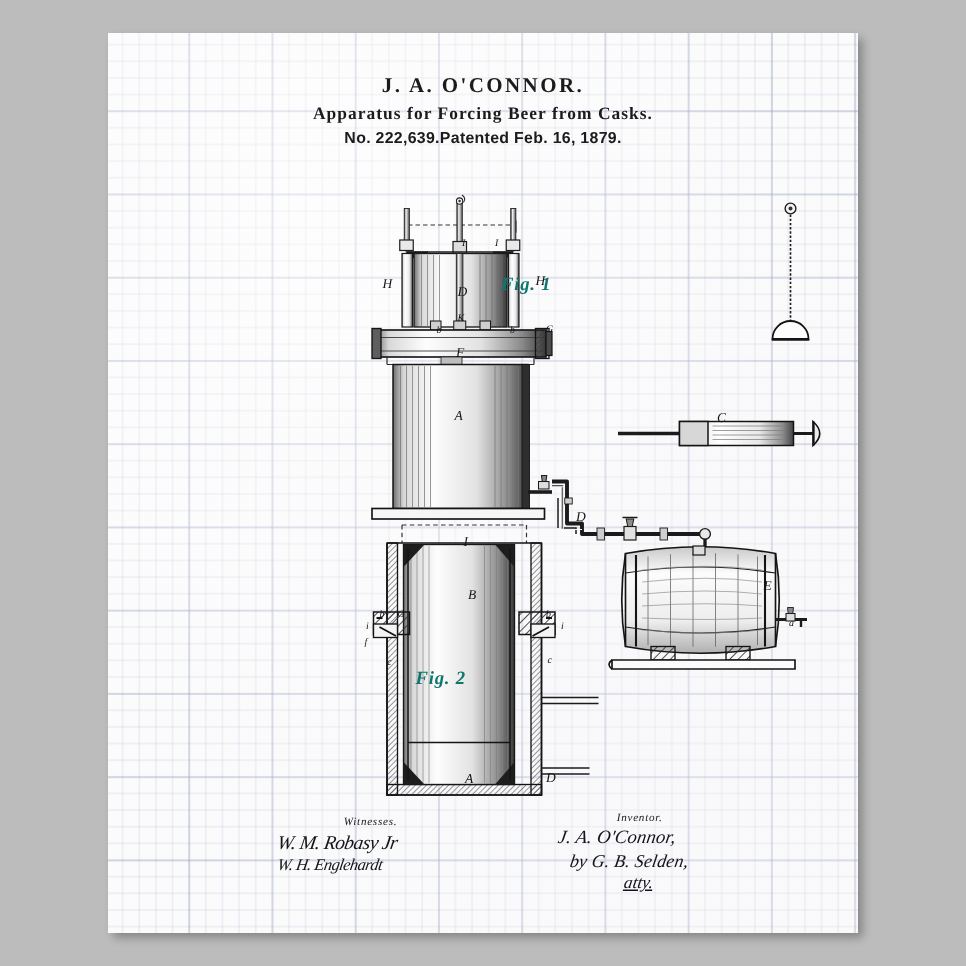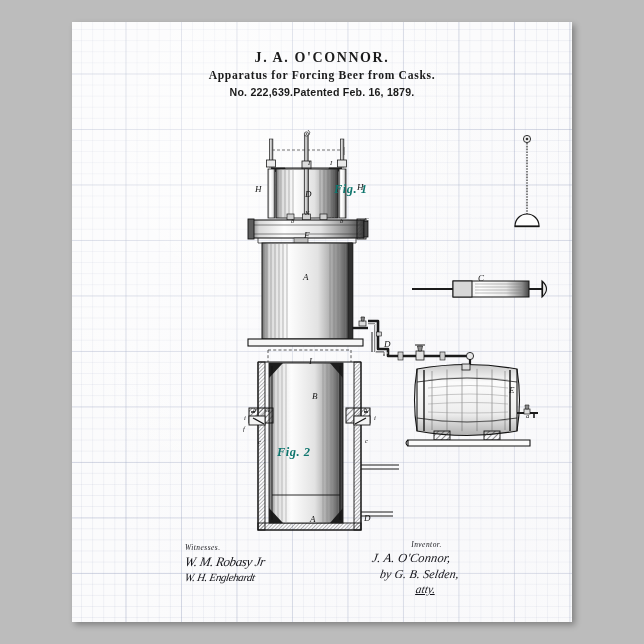--- a/index.html
+++ b/index.html
@@ -84,20 +84,21 @@
 
   
   .sigblock{position:absolute;color:#17171c;}
   #witness-block{left:113px;top:521px;}
   #inventor-block{left:300px;top:518px;}
   .sigcaption{
     font-family:"Liberation Serif",serif;
     font-style:italic;
     font-size:7.4px;
     letter-spacing:.5px;
+    text-align:right;
   }
   #inventor-block .sigcaption{text-align:center;padding-left:22px;}
   .hand{
     font-family:"Liberation Serif",serif;
     font-style:italic;
     transform:skewX(-9deg);
     color:#14141a;
     white-space:nowrap;
   }
   .hand.w1{font-size:13px;margin-top:2px;letter-spacing:-.4px;}

